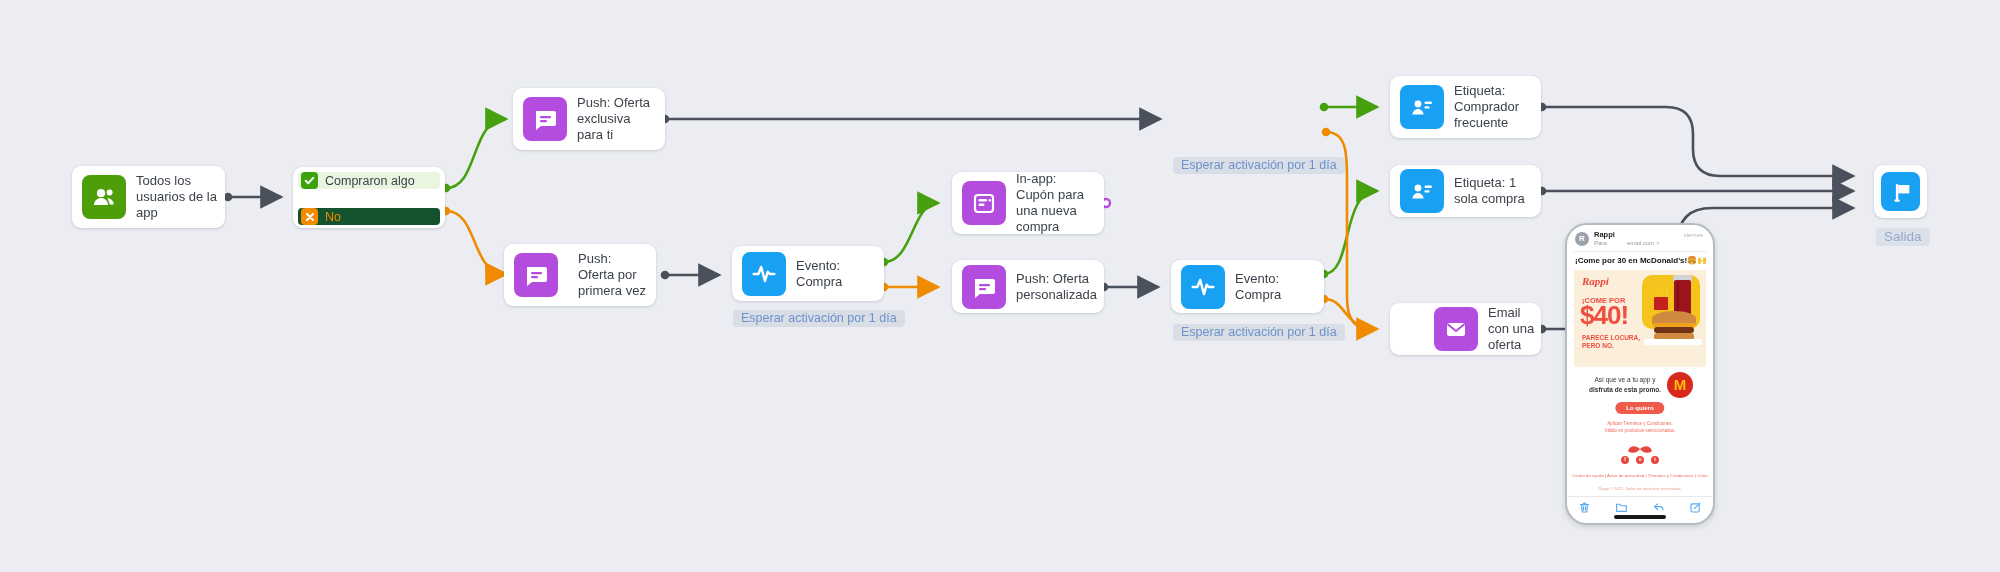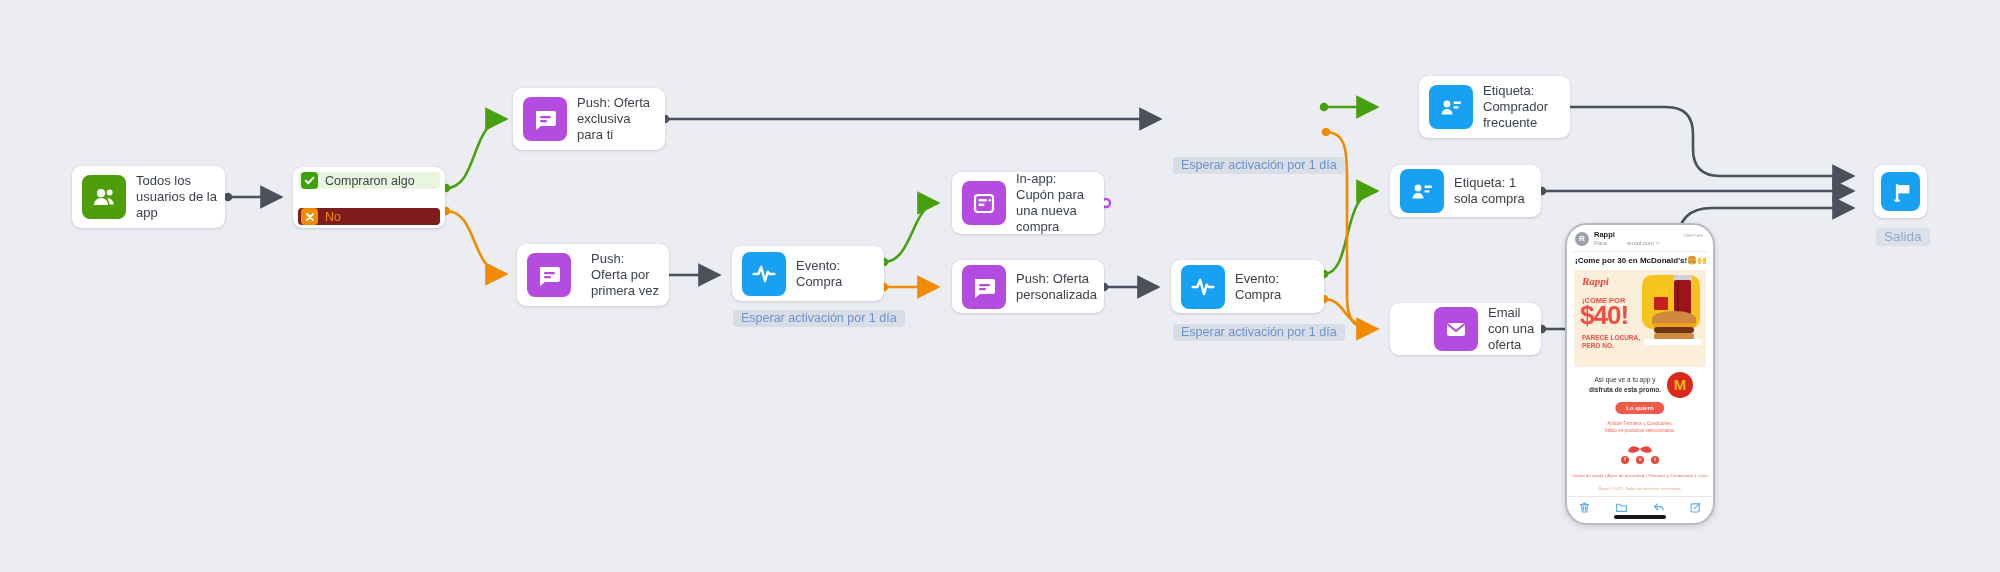--- a/index.html
+++ b/index.html
@@ -19,21 +19,21 @@
   .ic-purple{background:#b54ce0;}
   .ic-blue{background:#18a1f2;}
   .cond{
     position:absolute;background:#fff;border-radius:9px;z-index:2;box-sizing:border-box;
     box-shadow:0 1px 3px rgba(40,50,70,.18),0 0 1px rgba(40,50,70,.10);
     display:flex;flex-direction:column;gap:19px;padding:5px;
   }
   .cond-row{display:flex;align-items:center;gap:7px;border-radius:4px;font-size:12.5px;font-weight:500;height:23px;padding:0 6px 0 3px;}
   .cond-row .bicon{width:17px;height:17px;border-radius:4px;flex:none;display:flex;align-items:center;justify-content:center;}
   .row-yes{background:#e9f5df;color:#3b424b;}
-  .row-no{background:#7f1d1d;color:#f08b00;}
+  .row-no{background:#14532d;color:#f08b00;}
   .b-green{background:#3da10c;}
   .b-orange{background:#f18b00;}
   .wait{
     position:absolute;z-index:2;background:#d9dde6;color:#6d92cb;font-size:12.5px;font-weight:500;
     padding:1px 8px 2px;border-radius:4px;white-space:nowrap;
   }
   .exit-label{
     position:absolute;z-index:2;background:#dce0e9;color:#92a9cd;font-size:13.5px;font-weight:500;
     padding:1px 8px 2px;border-radius:4px;white-space:nowrap;
   }
@@ -172,21 +172,21 @@
     <span class="nicon ic-purple">
       <svg width="28" height="28" viewBox="0 0 28 28">
           <path d="M5 6 h18 a2 2 0 0 1 2 2 v11 a2 2 0 0 1 -2 2 h-13 l-5 4 z" fill="#fff"></path>
           <rect x="9" y="11" width="11" height="2.3" rx="1.1" fill="#b54ce0"></rect>
           <rect x="9" y="15" width="7" height="2.3" rx="1.1" fill="#b54ce0"></rect>
         </svg>
     </span>
     <span class="ntitle">Push: Oferta exclusiva para ti</span>
   </div>
 
-  <div class="node" style="left:517px;top:244px;width:152px;height:62px;gap:20px;">
+  <div class="node" style="left:504px;top:244px;width:152px;height:62px;gap:20px;">
     <span class="nicon ic-purple">
       <svg width="28" height="28" viewBox="0 0 28 28">
           <path d="M5 6 h18 a2 2 0 0 1 2 2 v11 a2 2 0 0 1 -2 2 h-13 l-5 4 z" fill="#fff"></path>
           <rect x="9" y="11" width="11" height="2.3" rx="1.1" fill="#b54ce0"></rect>
           <rect x="9" y="15" width="7" height="2.3" rx="1.1" fill="#b54ce0"></rect>
         </svg>
     </span>
     <span class="ntitle">Push: Oferta por primera vez</span>
   </div>
 
@@ -228,21 +228,21 @@
       <svg width="30" height="30" viewBox="0 0 32 32">
           <path d="M5 16 H10 L13 8.5 L17 23.5 L20 13.5 L22 16 H27" fill="none" stroke="#fff" stroke-width="2.6" stroke-linecap="round" stroke-linejoin="round"></path>
         </svg>
     </span>
     <span class="ntitle">Evento: Compra</span>
   </div>
   <div class="wait" style="left:1173px;top:324px;">Esperar activación por 1 día</div>
 
   <div class="wait" style="left:1173px;top:157px;">Esperar activación por 1 día</div>
 
-  <div class="node" style="left:1390px;top:76px;width:151px;height:62px;margin-left:29px;">
+  <div class="node" style="left:1390px;top:76px;width:151px;height:62px;">
     <span class="nicon ic-blue">
       <svg width="28" height="28" viewBox="0 0 28 28">
           <g fill="#fff">
             <circle cx="10" cy="11" r="3.4"></circle>
             <path d="M4.5 21.5c0-3 2.5-5.5 5.5-5.5s5.5 2.5 5.5 5.5z"></path>
             <rect x="16.5" y="8.6" width="7.5" height="2.4" rx="1.2"></rect>
             <rect x="16.5" y="13.2" width="5" height="2.4" rx="1.2"></rect>
           </g>
         </svg>
     </span>

